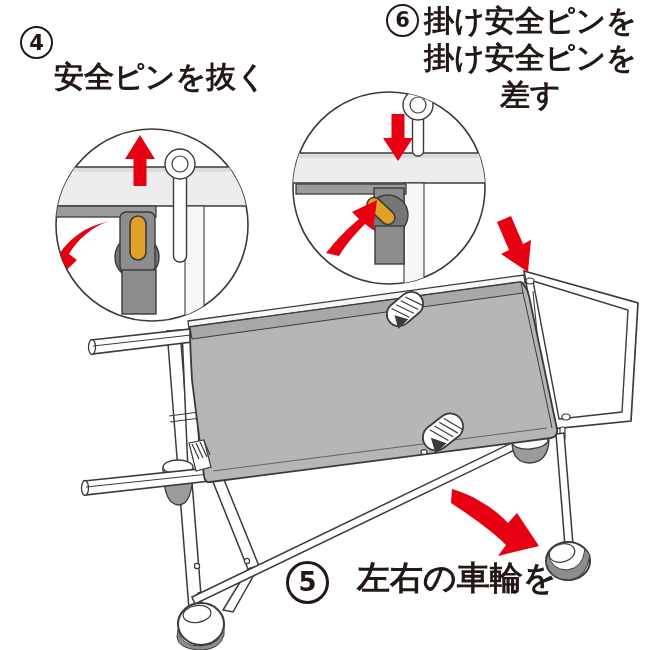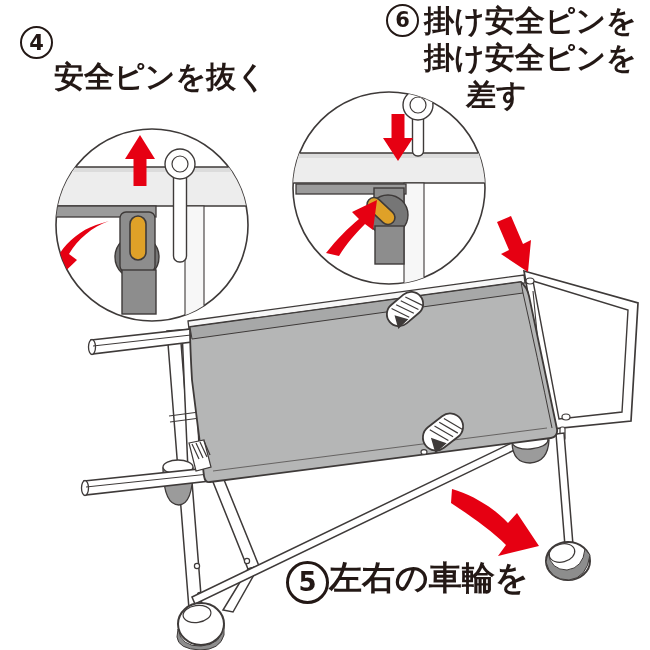--- a/index.html
+++ b/index.html
@@ -20,24 +20,24 @@
   .line{display:flex;align-items:center;gap:5px;white-space:nowrap;}
   .marker{
     display:inline-flex;align-items:center;justify-content:center;
     border:2.5px solid var(--text);border-radius:50%;
     width:29px;height:29px;font-size:21px;font-weight:bold;flex:0 0 auto;
   }
   #step4{left:20px;top:26px;font-size:30px;line-height:36px;}
   #step4 .l2{margin-left:34px;}
   #step6{left:386px;top:2px;font-size:30px;line-height:37px;}
   #step6 .l2{margin-left:28px;justify-content:flex-end;}
-  #step6 .l3{margin-left:80px;}
+  #step6 .l3{margin-left:114px;}
   #step5{left:286px;top:558px;font-size:33px;line-height:39px;display:flex;align-items:flex-start;}
   #step5 .marker{width:37px;height:37px;border-width:3px;font-size:26px;margin-top:3px;}
-  #step5 .col{margin-left:0;}
+  #step5 .col{margin-left:28px;}
   svg{position:absolute;left:0;top:0;}
   .s{stroke:var(--outline);fill:none;}
   .w{fill:#fff;stroke:var(--outline);}
   .fab{fill:var(--fabric-gray);stroke:var(--outline);}
   .hem{fill:#a7a8a8;stroke:var(--outline);}
   .red{fill:var(--accent-red);}
   .org{fill:var(--pin-orange);stroke:var(--outline);}
   .mg{fill:var(--mechanism-gray);stroke:var(--outline);}
   .mg2{fill:#9b9b9b;stroke:var(--outline);}
   .pivot{fill:#767676;stroke:var(--outline);}

